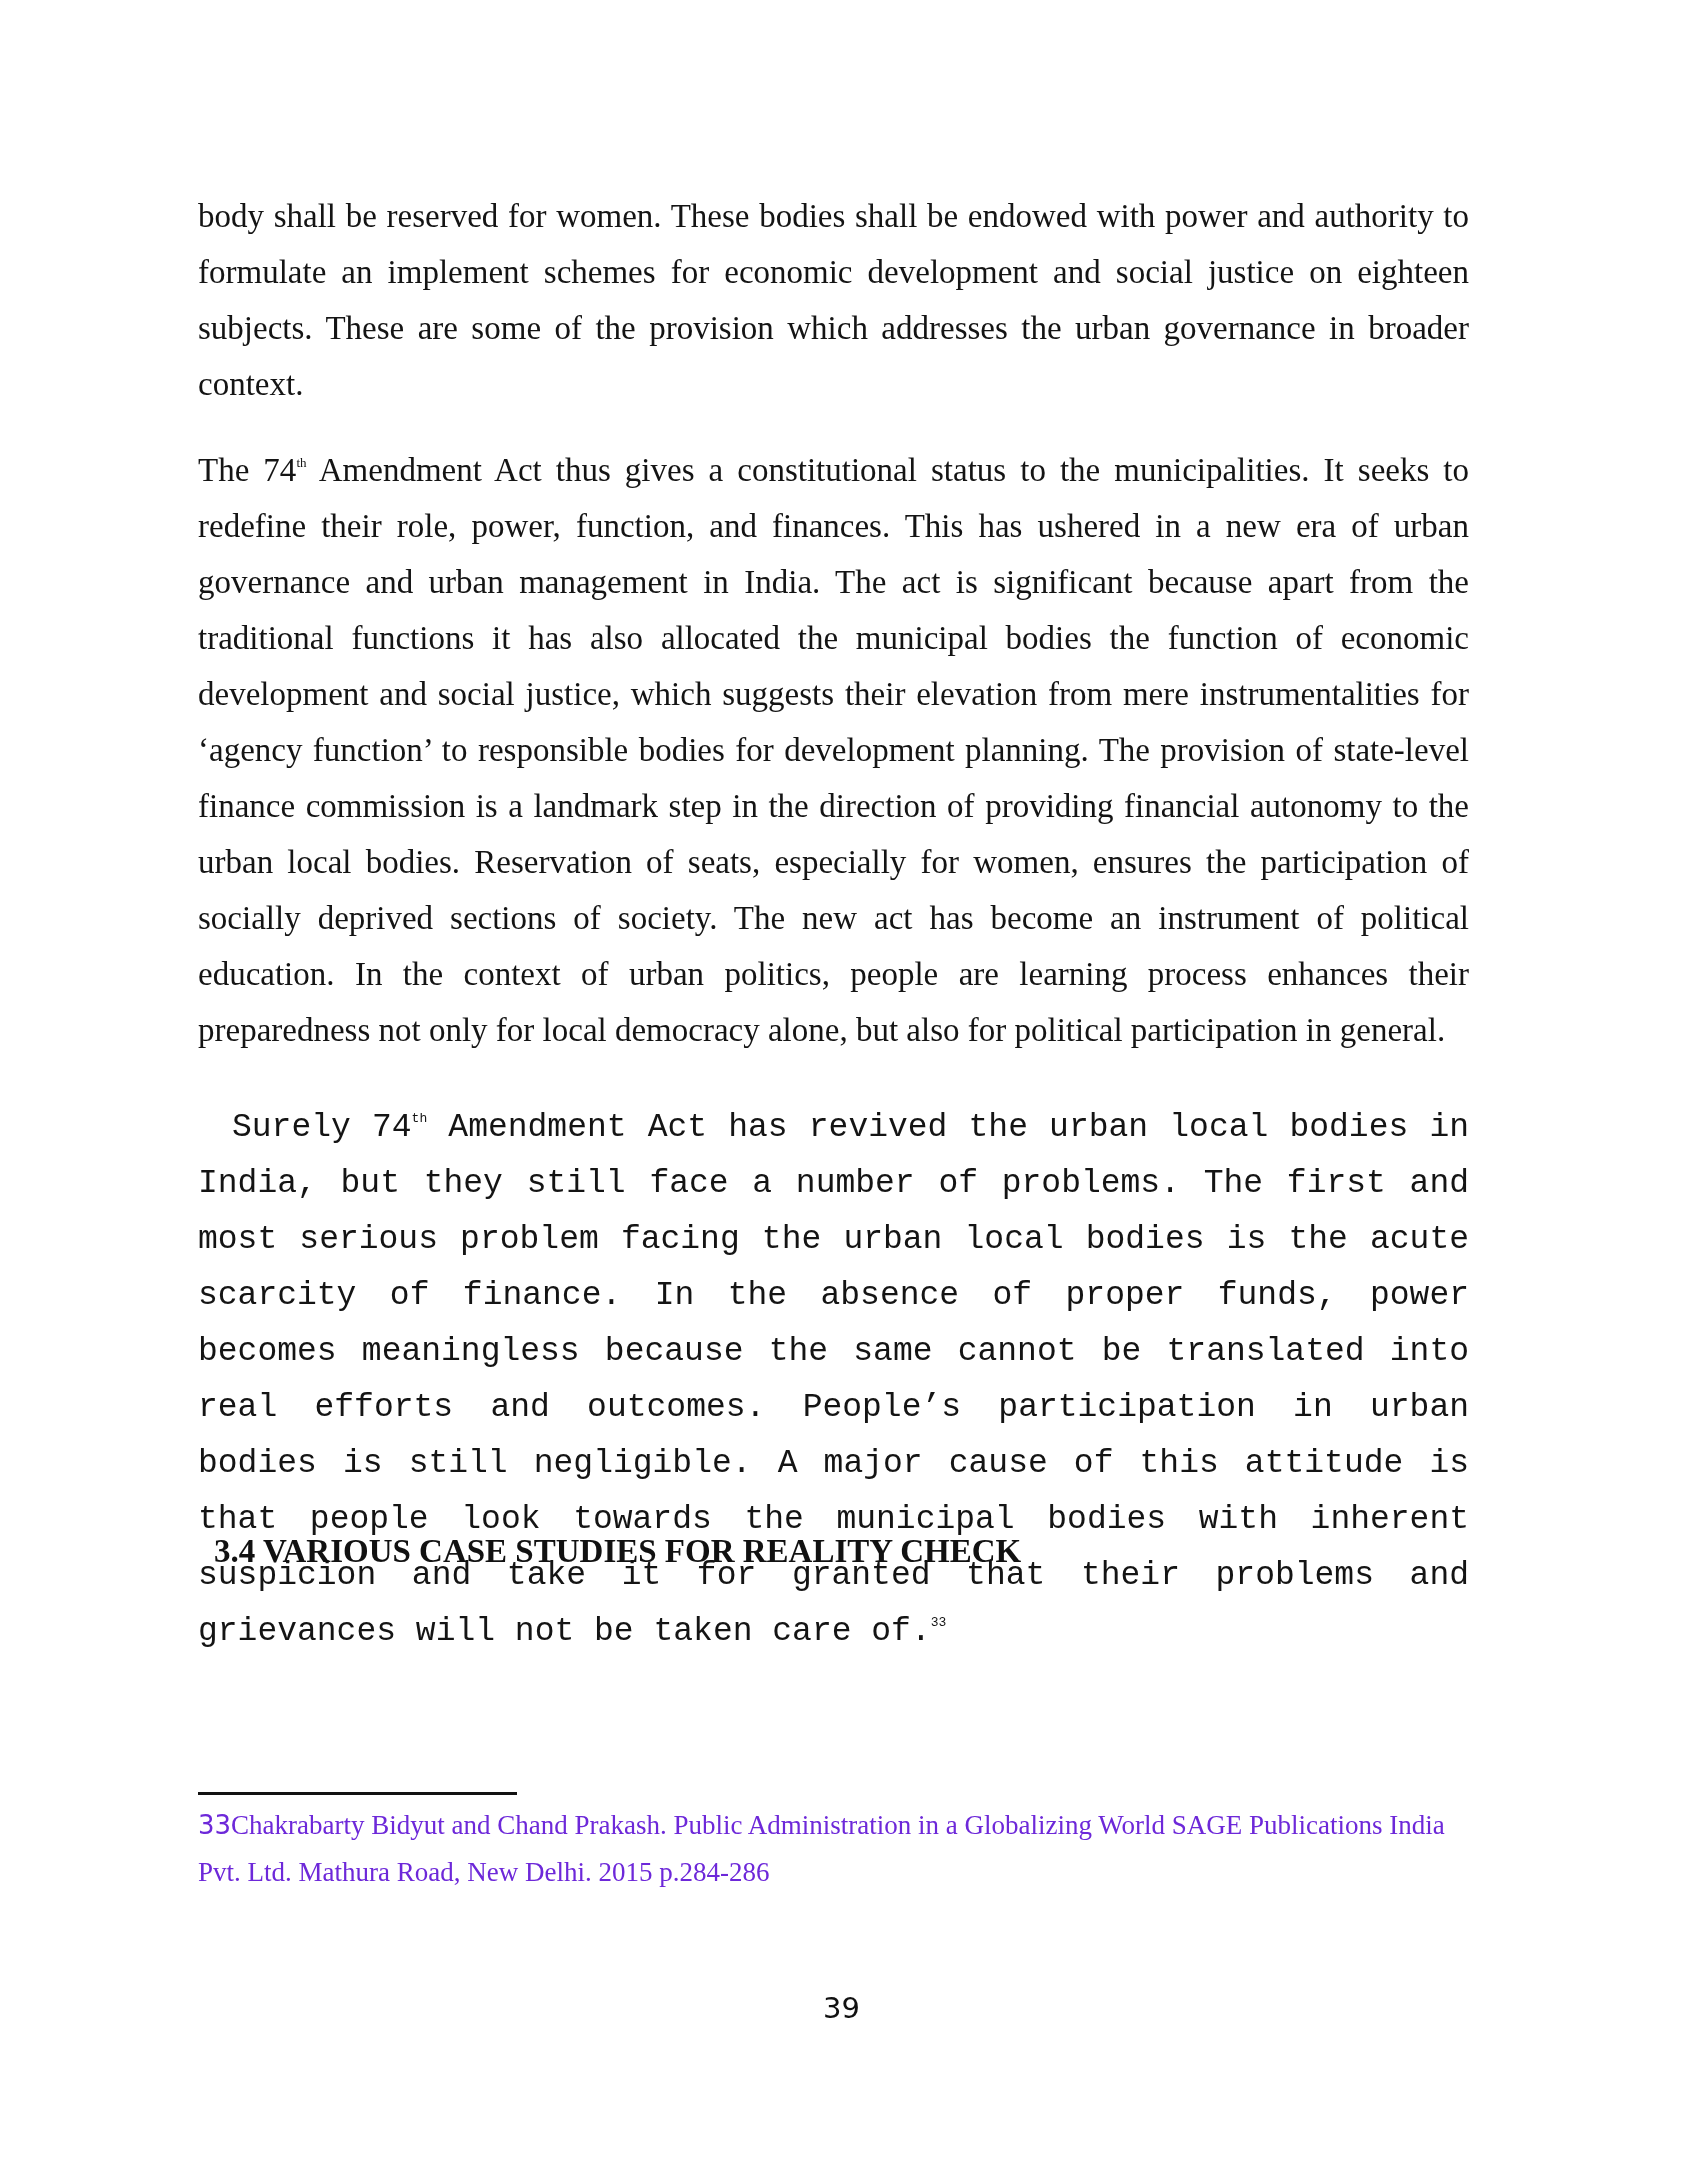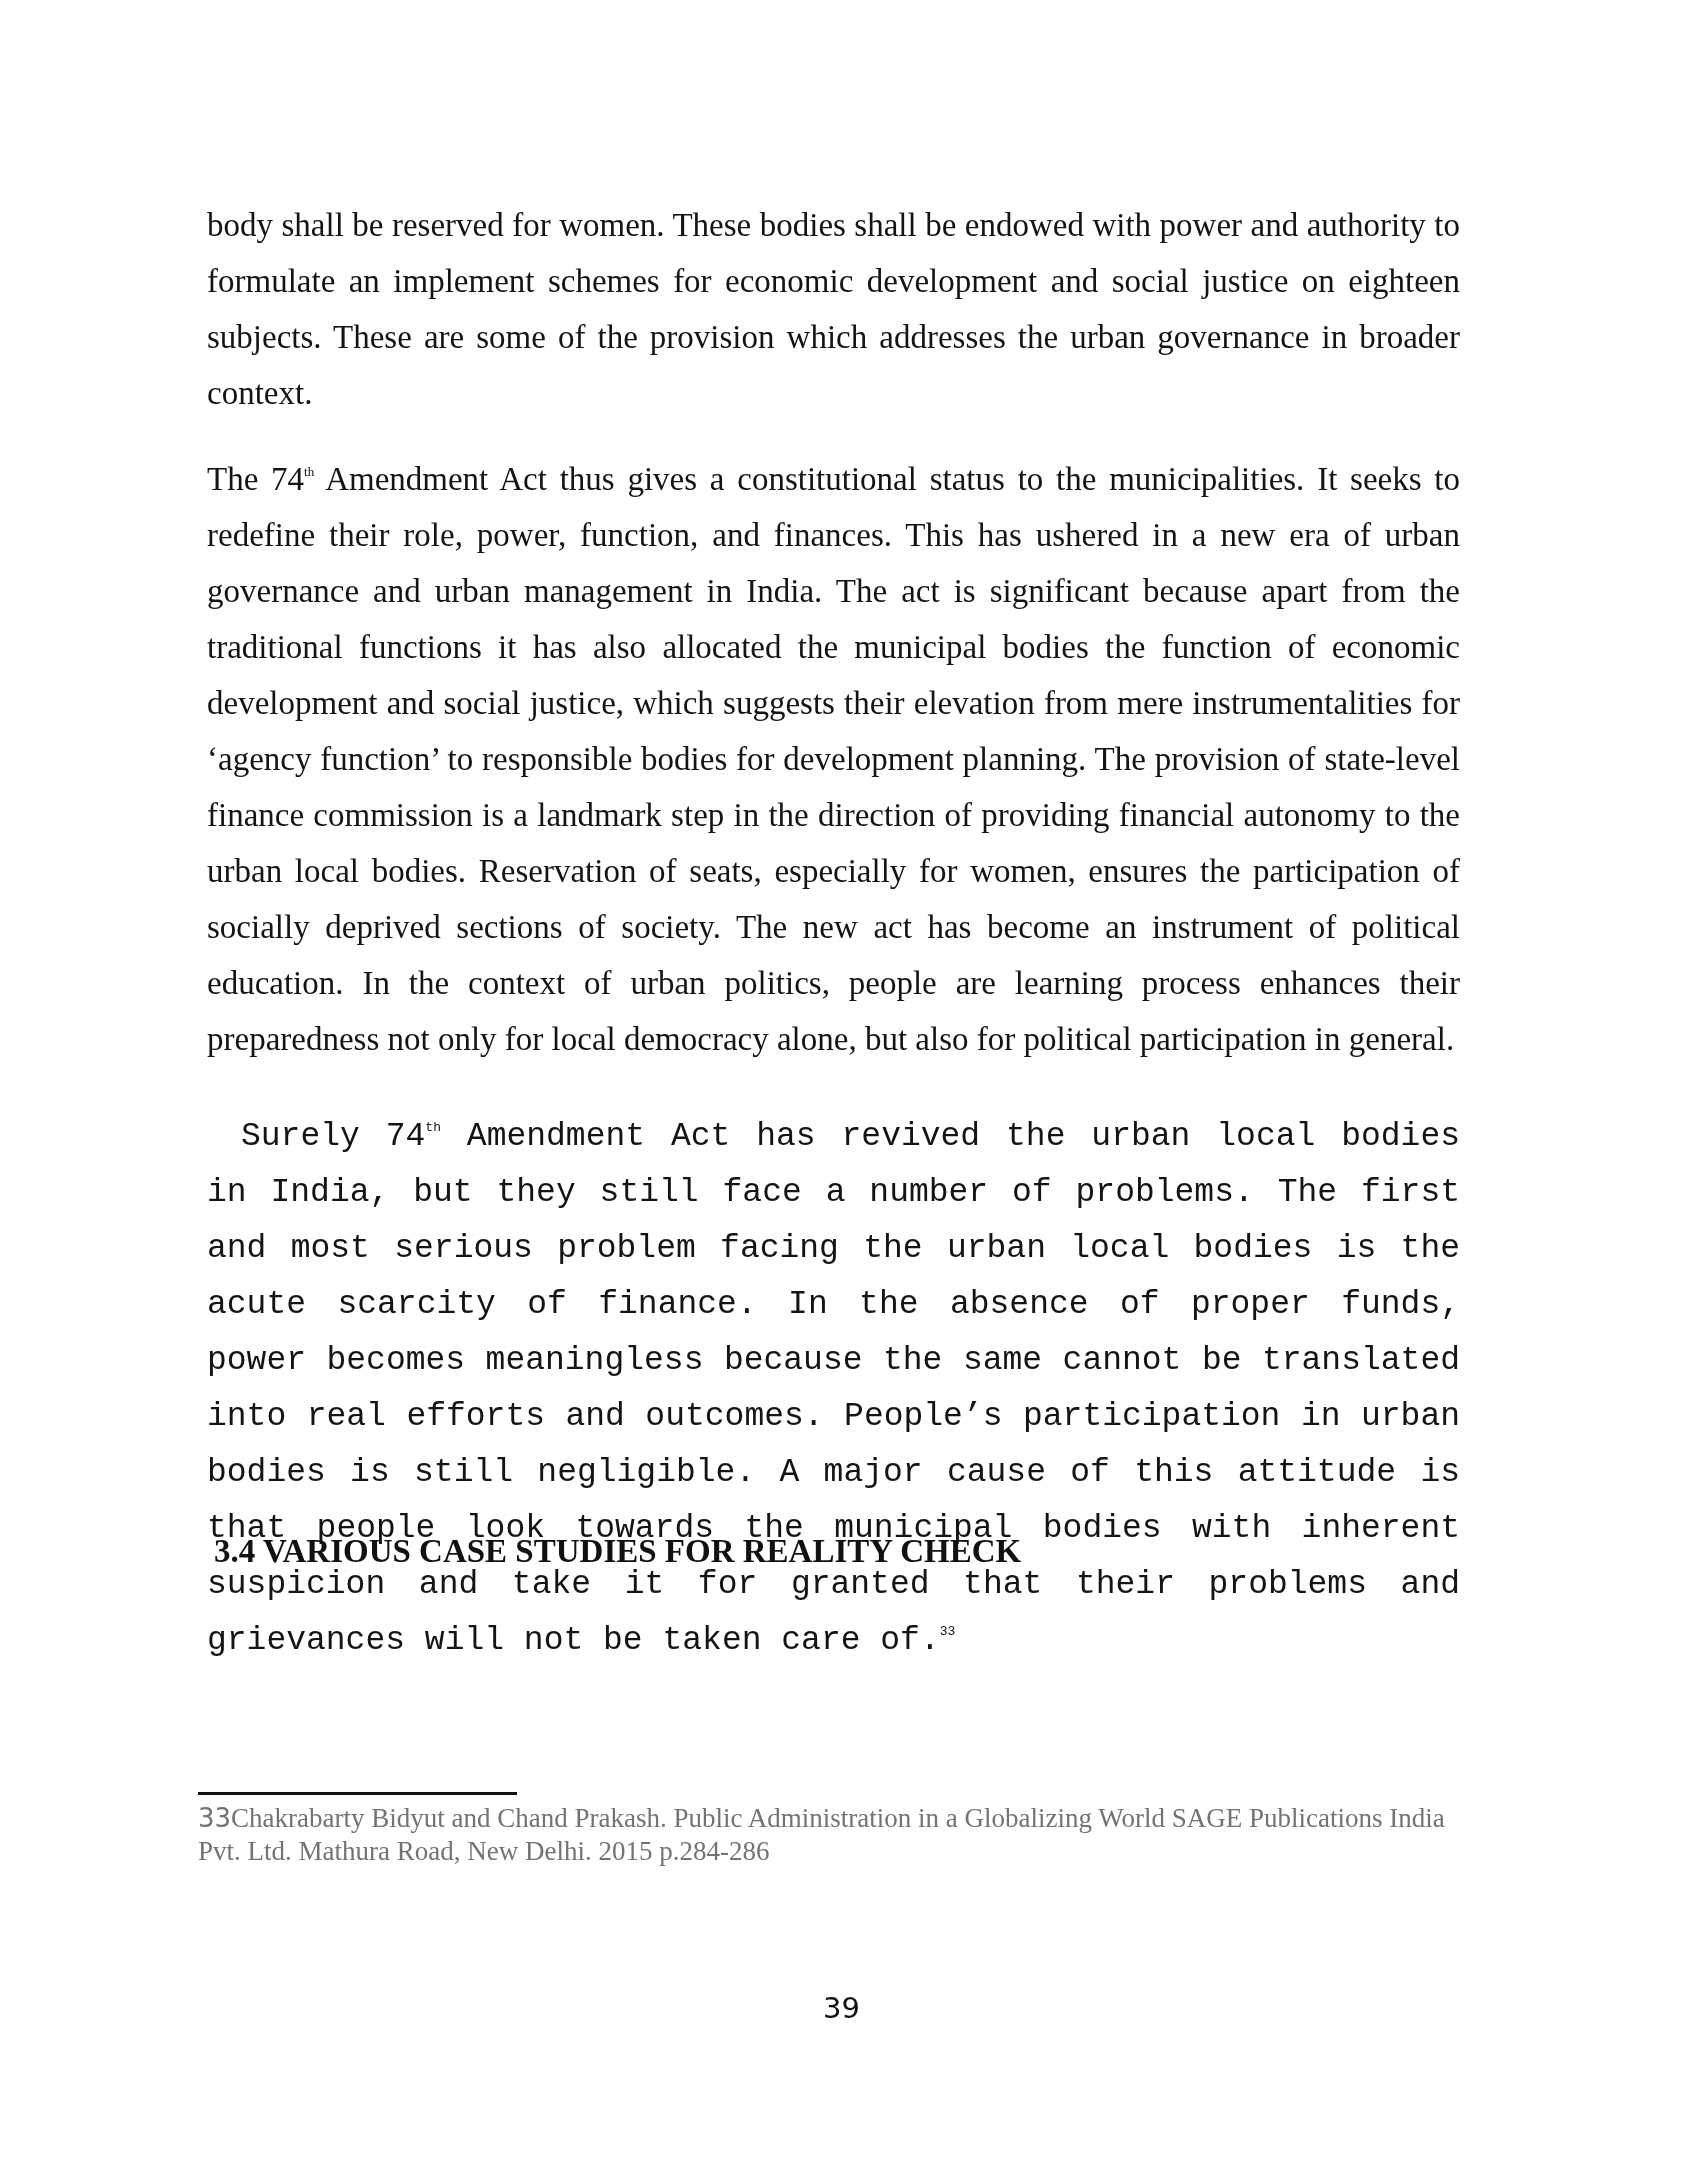--- a/index.html
+++ b/index.html
@@ -1,27 +1,27 @@
 <!DOCTYPE html>
 <html><head>
 <meta charset="utf-8">
 <style>
   html, body { margin: 0; padding: 0; background: #ffffff; }
   body { width: 1683px; height: 2178px; position: relative; overflow: hidden; }
   .page { position: absolute; left: 0; top: 0; width: 1683px; height: 2178px; background: #fff; color: #111; }
   .text { position: absolute; left: 198px; width: 1271px; font-family: "Liberation Serif", "DejaVu Serif", serif; font-size: 33px; line-height: 56px; text-align: justify; color: #141414; }
-  .text p { margin: 9px; }
+  .text p { margin: 0; }
   sup { font-size: 13px; line-height: 0; vertical-align: 14px; }
   #p1 { top: 188px; }
   #p2 { top: 442px; }
   #p3 { top: 1100px; text-indent: 34px; font-family: Liberation Mono, monospace; }
   #heading { position: absolute; left: 198px; top: 1513px; font-family: "Liberation Serif", "DejaVu Serif", serif; font-weight: bold; font-size: 33px; line-height: 44px; color: #111; margin: 16px; }
   #p4 { top: 1566px; }
   .fn-rule { position: absolute; left: 198px; top: 1792px; width: 319px; height: 3px; background: #111; }
-  .footnote { position: absolute; left: 198px; top: 1802px; width: 1287px; font-family: "Liberation Serif", "DejaVu Serif", serif; font-size: 27px; line-height: 33px; color: #737373; }
+  .footnote { position: absolute; left: 198px; top: 1802px; width: 1287px; font-family: "Liberation Serif", "DejaVu Serif", serif; font-size: 27px; line-height: 47px; color: #6d28d9; }
   .fn-num { font-family: "DejaVu Sans", sans-serif; font-size: 26px; }
   .page-number { position: absolute; left: 0; width: 1683px; top: 1988px; text-align: center; font-family: "DejaVu Sans", sans-serif; font-size: 29px; line-height: 40px; color: #111; }
 </style>
 </head>
 <body>
 
 <div class="page">
 
   <div class="text" id="p1">
     <p>body shall be reserved for women. These bodies shall be endowed with power and authority to formulate an implement schemes for economic development and social justice on eighteen subjects. These are some of the provision which addresses the urban governance in broader context.</p>

